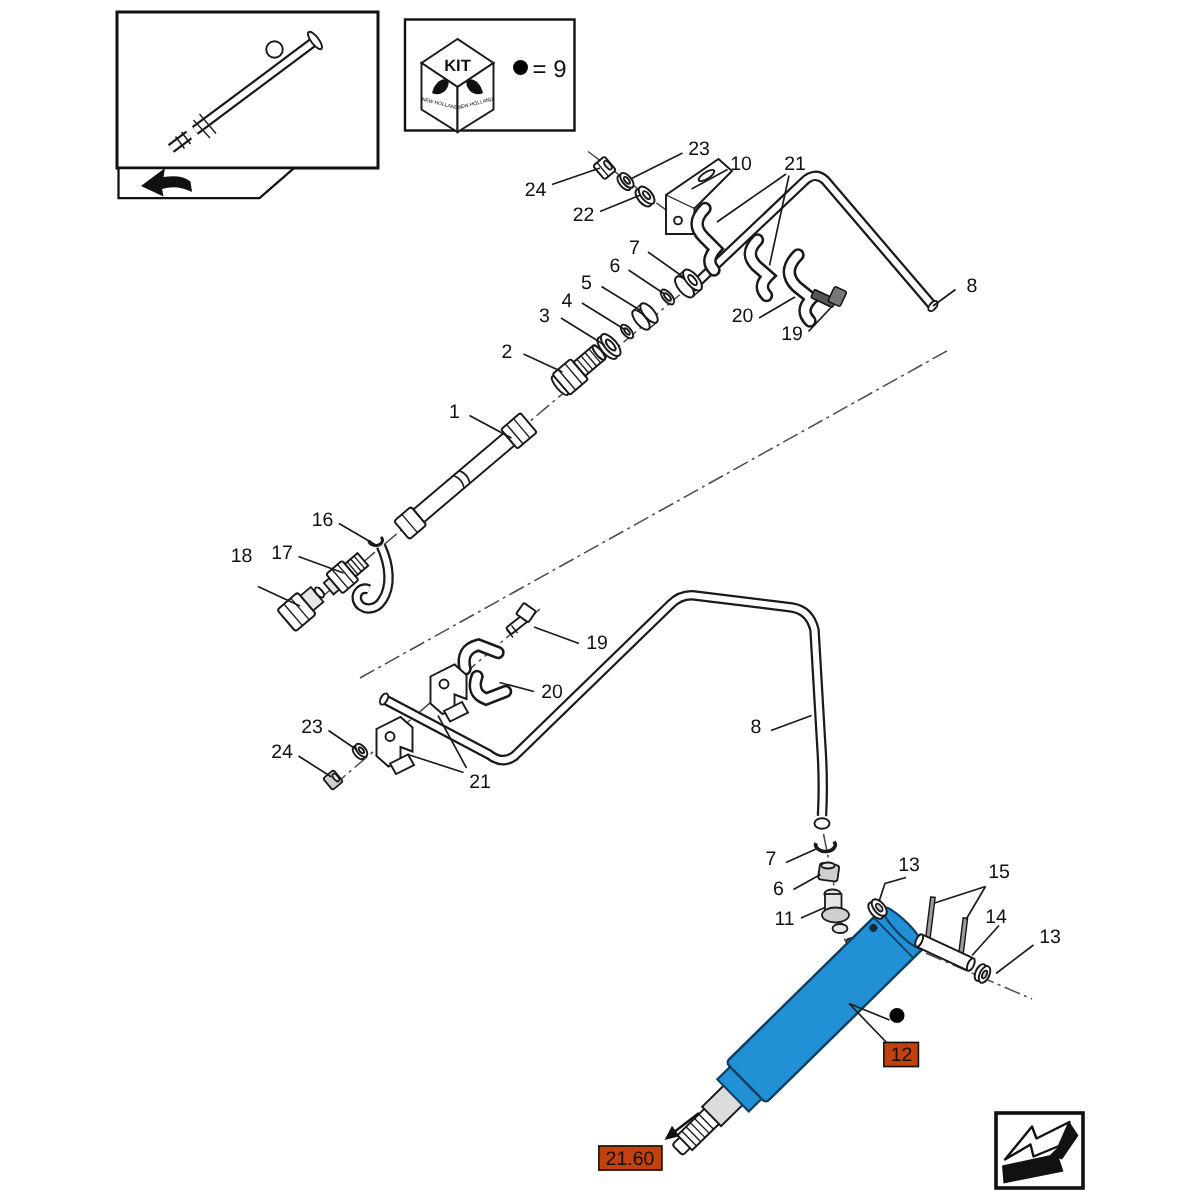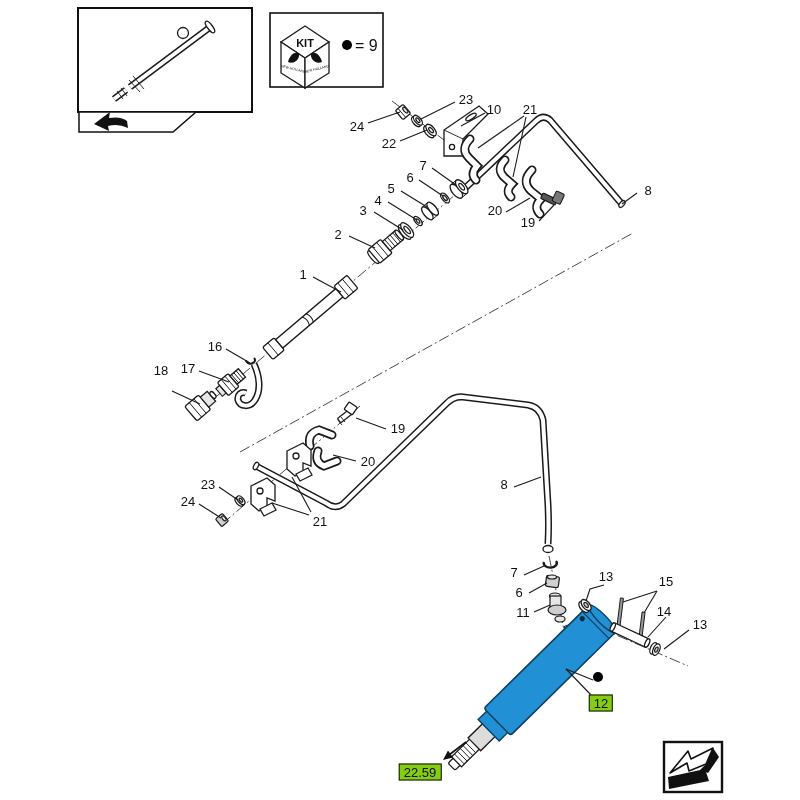--- a/index.html
+++ b/index.html
@@ -1,21 +1,21 @@
 <!DOCTYPE html>
 <html><head>
 <meta charset="utf-8">
 <style>
   html,body{margin:0;padding:0;background:#fff;}
   .stage{position:relative;width:800px;height:800px;background:#fff;overflow:hidden;
          font-family:"Liberation Sans", sans-serif;}
   .stage svg{position:absolute;left:0;top:0;}
   .co{position:absolute;transform:translate(-50%,-50%);font-size:13px;color:#111;
       white-space:nowrap;line-height:1;}
-  .co.boxed{border:1.5px solid #111;background:#84cc16;font-size:13px;padding:1px 4px;}
+  .co.boxed{border:1.5px solid #111;background:#c2410c;font-size:13px;padding:1px 4px;}
   
   .ln{stroke:#1a1a1a;fill:none;}
   .ld{stroke:#1a1a1a;stroke-width:1.1;fill:none;}
   .cl{stroke:#4a4a4a;stroke-width:1;fill:none;stroke-dasharray:11 3 2 3;}
   .tube-o{stroke:#1a1a1a;stroke-width:7;fill:none;stroke-linejoin:round;}
   .tube-i{stroke:#fff;stroke-width:4;fill:none;stroke-linejoin:round;}
   .strap-o{stroke:#1a1a1a;stroke-width:9;fill:none;stroke-linecap:round;}
   .strap-i{stroke:#fff;stroke-width:5.5;fill:none;stroke-linecap:round;}
   .wh{fill:#fff;stroke:#1a1a1a;stroke-width:1.3;}
   .gy{fill:#cfcfcf;stroke:#1a1a1a;stroke-width:1.2;}
@@ -358,15 +358,15 @@
   <div class="co" style="left:504px;top:484px">8</div>
   <div class="co" style="left:514px;top:572px">7</div>
   <div class="co" style="left:519px;top:592px">6</div>
   <div class="co" style="left:523px;top:612px">11</div>
   <div class="co" style="left:606px;top:576px">13</div>
   <div class="co" style="left:666px;top:581px">15</div>
   <div class="co" style="left:664px;top:611px">14</div>
   <div class="co" style="left:700px;top:624px">13</div>
 
   <div class="co boxed" style="left:601px;top:703px">12</div>
-  <div class="co boxed" style="left:420px;top:772px">22.59</div>
+  <div class="co boxed" style="left:420px;top:772px">21.60</div>
 
 </div>
 
 </body></html>

